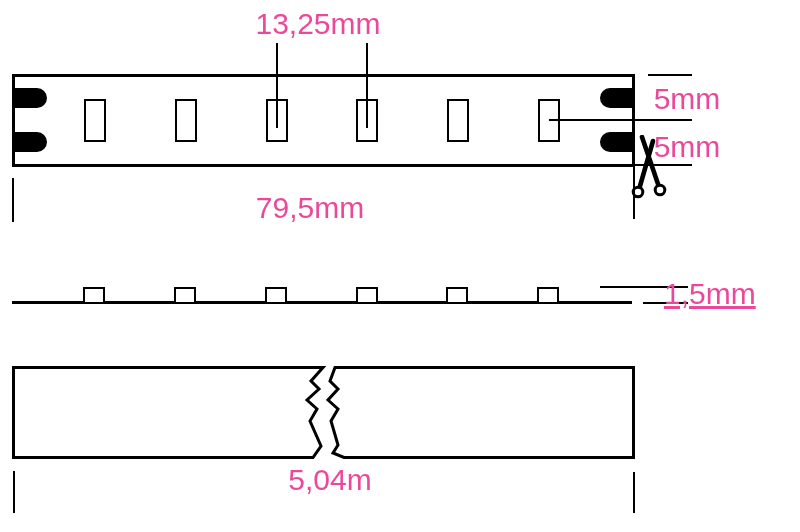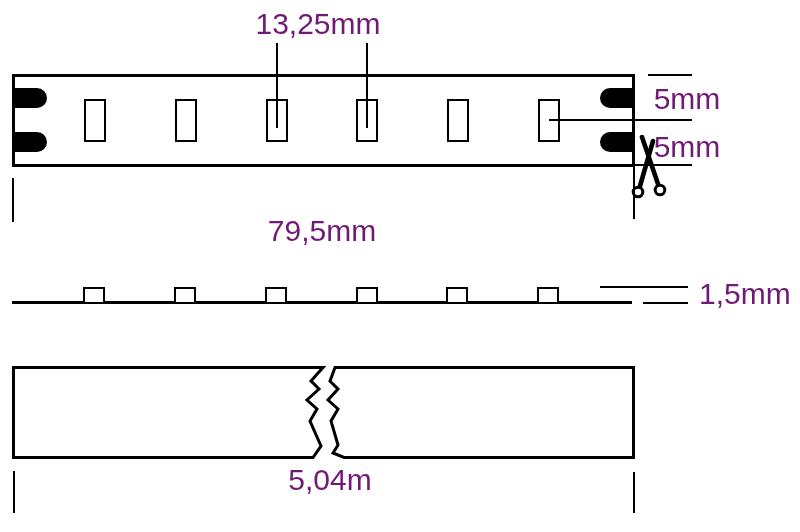--- a/index.html
+++ b/index.html
@@ -2,21 +2,21 @@
 <html><head>
 <meta charset="utf-8">
 <style>
   html,body{margin:0;padding:0;background:#fff;}
   #canvas{
     position:relative;width:800px;height:532px;background:#fff;overflow:hidden;
     font-family:"Liberation Sans",sans-serif;color:#161616;
   }
   .abs{position:absolute;}
   .dim-label{
-    position:absolute;font-size:30px;line-height:1.05;color:#701a75;
+    position:absolute;font-size:30px;line-height:1.05;color:#ec4899;
     white-space:nowrap;letter-spacing:0px;
   }
   .center{text-align:center;}
   .hline{position:absolute;background:#000;}
   .vline{position:absolute;background:#000;}
   
   .strip{
     position:absolute;left:12px;top:74px;width:623px;height:93px;
     border:3px solid #000;box-sizing:border-box;background:#fff;z-index:1;
   }
@@ -60,21 +60,21 @@
     <div class="led" style="left:538px;"></div>
 
     <div class="hline" style="left:648px;top:74px;width:44px;height:2px;"></div>
     <div class="hline" style="left:549px;top:119px;width:143px;height:2px;z-index:4;"></div>
     <div class="hline" style="left:635px;top:164px;width:57px;height:2px;"></div>
     <div class="dim-label center" style="left:652px;top:83px;width:70px;">5mm</div>
     <div class="dim-label center" style="left:652px;top:131px;width:70px;">5mm</div>
 
     <div class="vline" style="left:12px;top:178px;width:1.5px;height:44px;"></div>
     <div class="vline" style="left:633px;top:167px;width:1.5px;height:52px;"></div>
-    <div class="dim-label center" style="left:242px;top:192px;width:160px;margin-top:23px;">79,5mm</div>
+    <div class="dim-label center" style="left:230px;top:192px;width:160px;">79,5mm</div>
 
     <svg class="abs" style="left:628px;top:135px;z-index:5;" width="40" height="66" viewBox="0 0 40 66">
       <line x1="14" y1="2" x2="30" y2="49" stroke="#000" stroke-width="4.6" stroke-linecap="round"></line>
       <line x1="25" y1="6" x2="12" y2="51" stroke="#000" stroke-width="4.6" stroke-linecap="round"></line>
       <circle cx="32" cy="55" r="4.8" fill="none" stroke="#000" stroke-width="3"></circle>
       <circle cx="10" cy="57" r="4.8" fill="none" stroke="#000" stroke-width="3"></circle>
     </svg>
   </div>
 
   <div>
@@ -82,21 +82,21 @@
 
     <div class="bump" style="left:83px;"></div>
     <div class="bump" style="left:174px;"></div>
     <div class="bump" style="left:265px;"></div>
     <div class="bump" style="left:356px;"></div>
     <div class="bump" style="left:446px;"></div>
     <div class="bump" style="left:537px;"></div>
 
     <div class="hline" style="left:600px;top:286px;width:88px;height:1.5px;"></div>
     <div class="hline" style="left:643px;top:302px;width:45px;height:1.5px;"></div>
-    <div class="dim-label" style="left:699px;top:278px;">1,5mm</div>
+    <div class="dim-label" style="left:664px;top:278px;text-decoration:underline;">1,5mm</div>
   </div>
 
   <div>
     <svg class="abs" style="left:0;top:355px;" width="700" height="120" viewBox="0 0 700 120">
 
       <path d="M 323 12.5 L 13.5 12.5 L 13.5 102.5 L 313 102.5
                L 321 91 L 310 66 L 317 54 L 307 45 L 319 34 L 311 26 Z" fill="#fff" stroke="#000" stroke-width="3" stroke-linejoin="miter"></path>
 
       <path d="M 335 12.5 L 633.5 12.5 L 633.5 102.5 L 344 102.5
                L 333 98 L 338 90 L 331 66 L 338 54 L 328 45 L 338 34 L 330 26 Z" fill="#fff" stroke="#000" stroke-width="3" stroke-linejoin="miter"></path>

